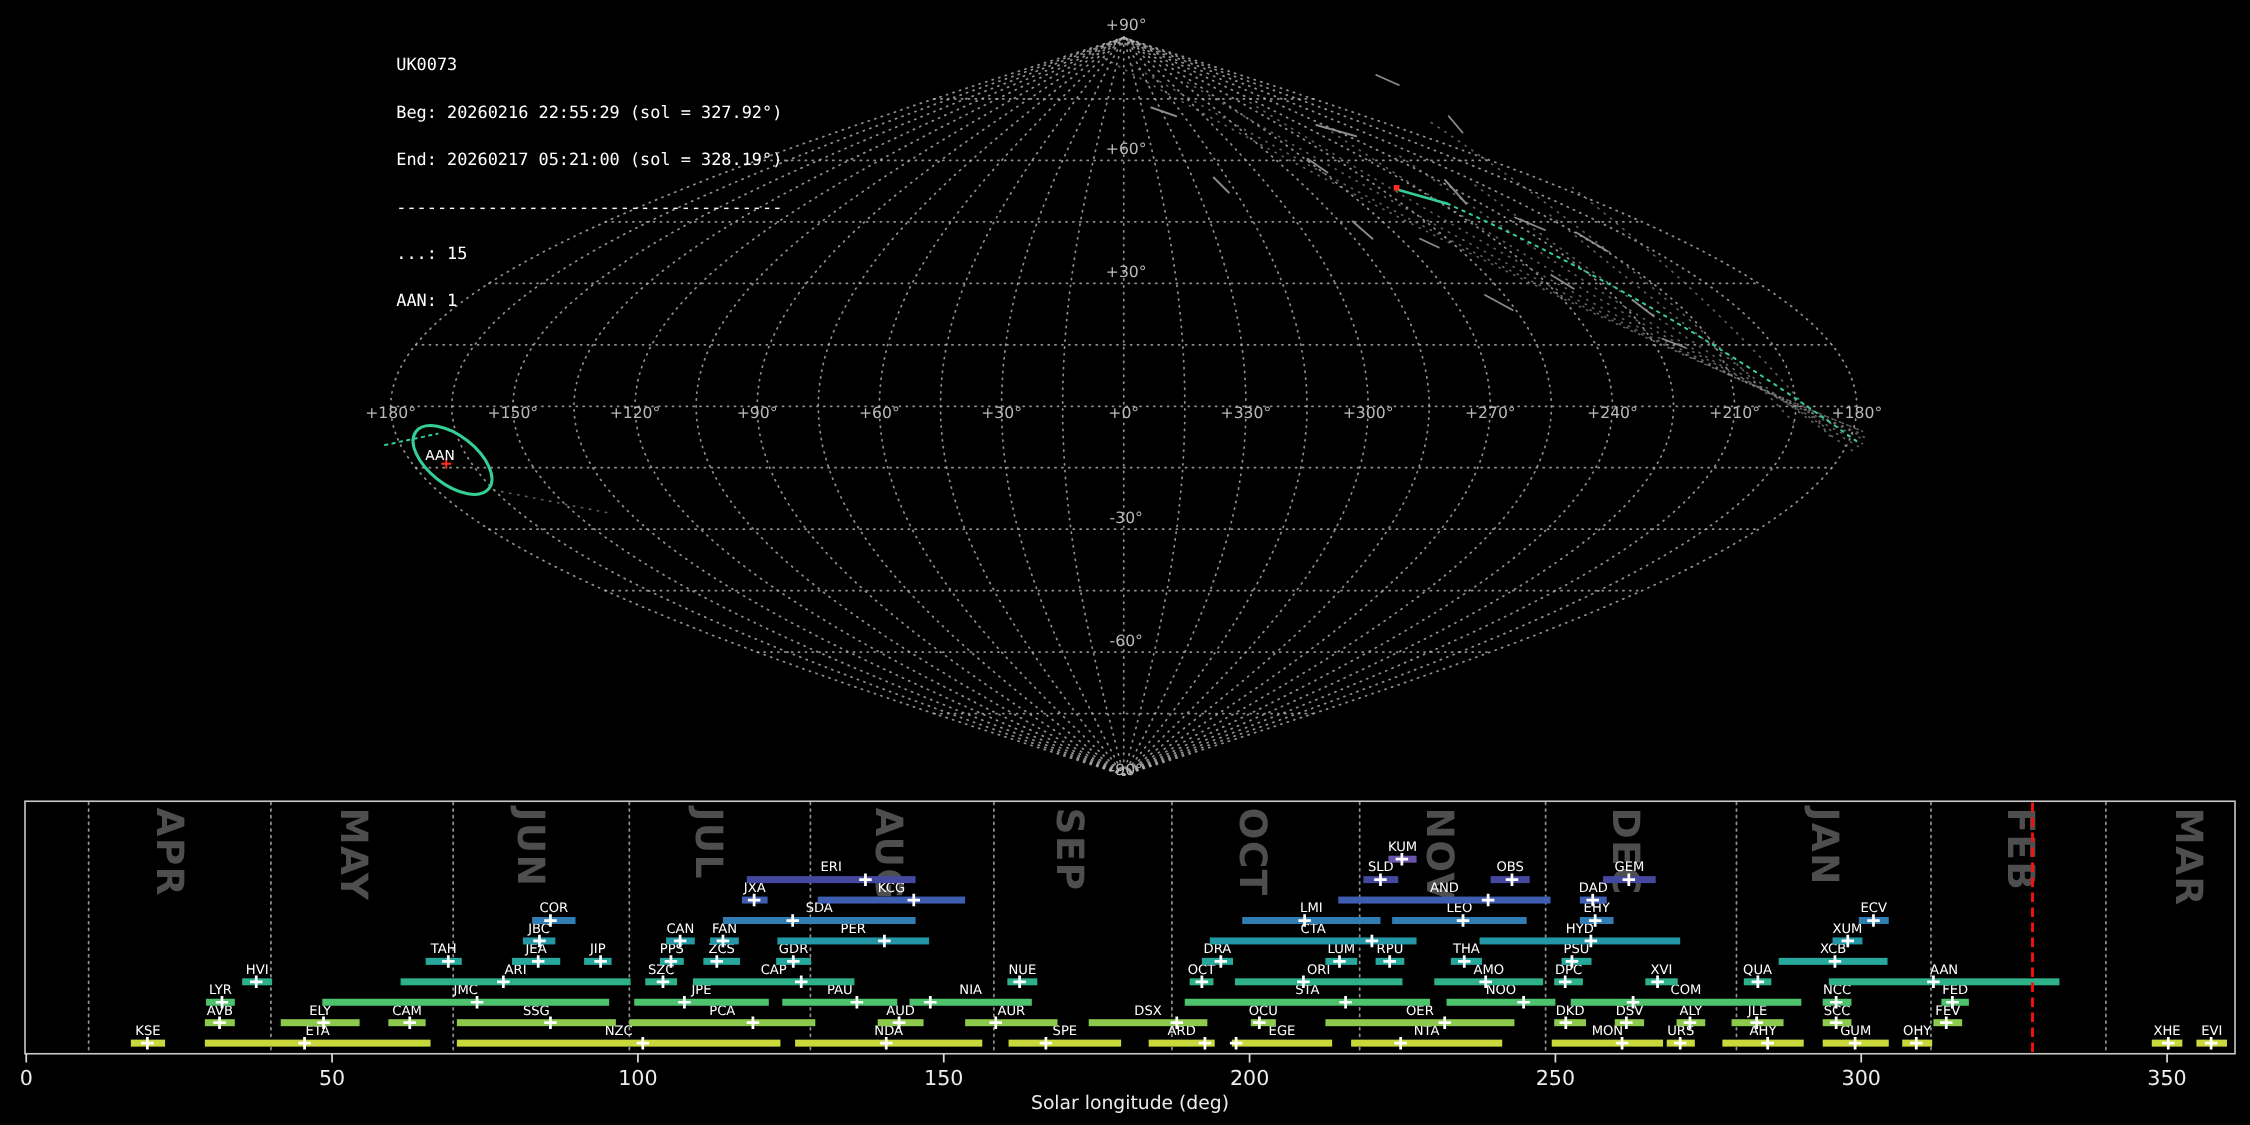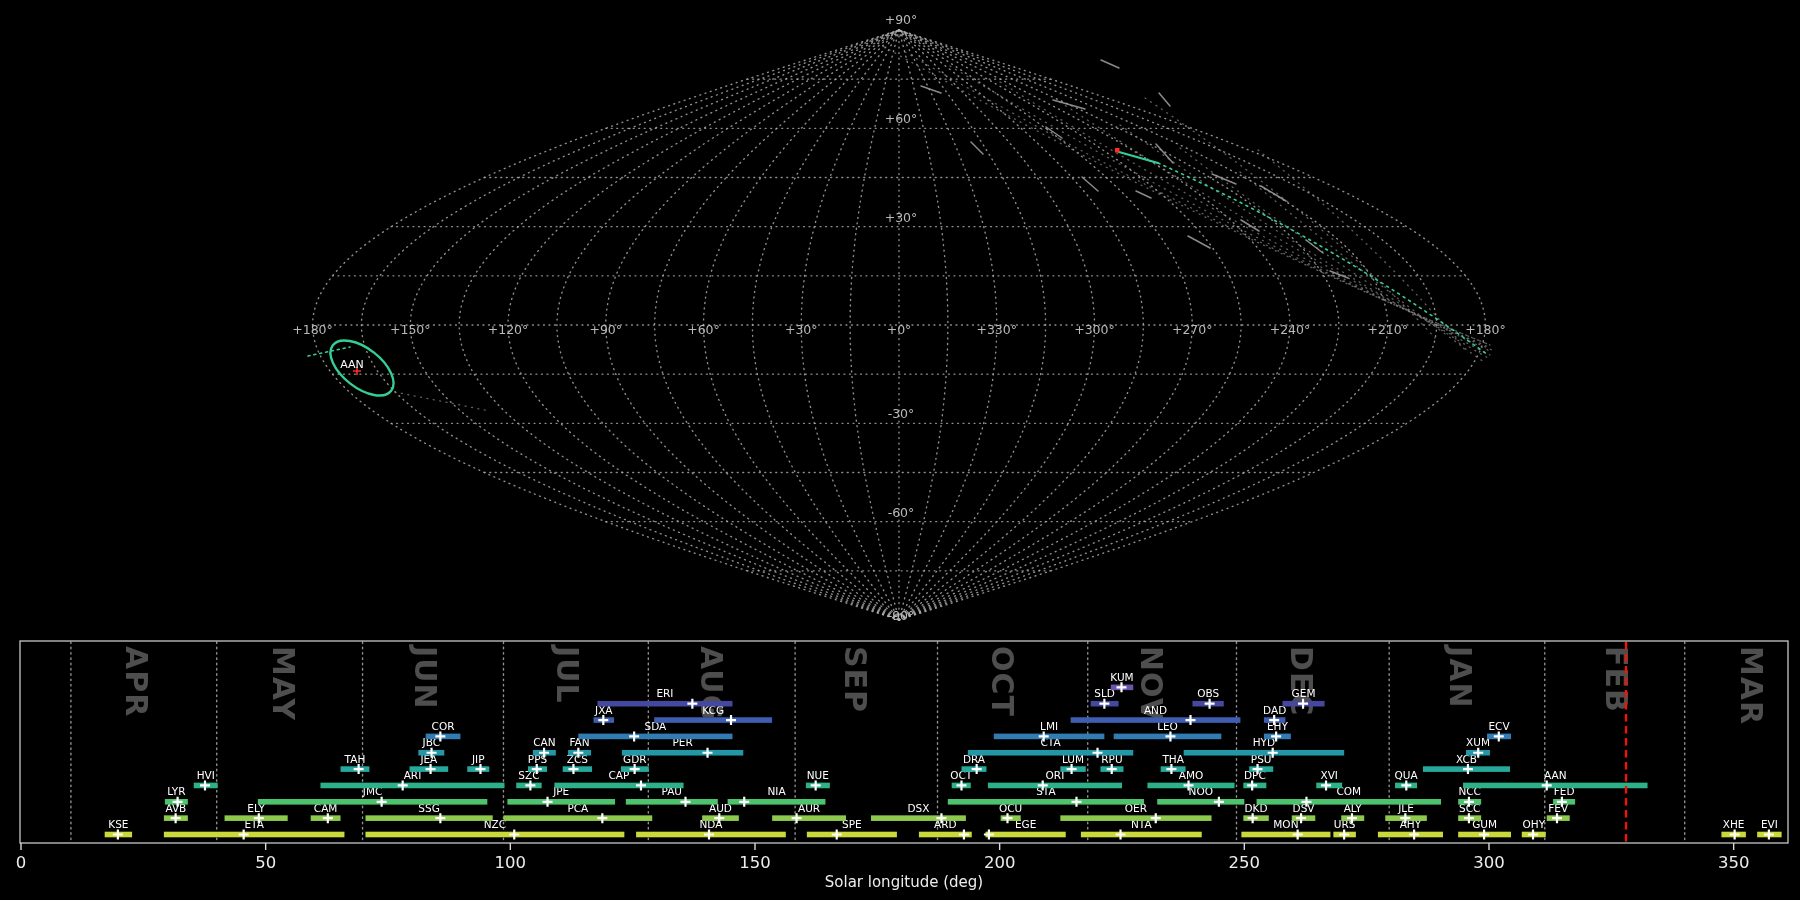--- a/index.html
+++ b/index.html
@@ -8,20 +8,28 @@
   .session-info{position:absolute;left:317px;top:21px;color:#fff;
                 font-family:"DejaVu Sans Mono",monospace;font-size:13.5px;line-height:12.6px;
                 white-space:pre;z-index:5;}
   svg.plot{position:absolute;left:0;top:0;}
   text{font-family:"DejaVu Sans",sans-serif;}
 </style>
 </head>
 <body>
 
 <div class="stage">
+  <div class="session-info">
+    <div>UK0073</div>
+    <div>Beg: 20260216 22:55:29 (sol = 327.92°)</div>
+    <div>End: 20260217 05:21:00 (sol = 328.19°)</div>
+    <div>--------------------------------------</div>
+    <div>...: 15</div>
+    <div>AAN: 1</div>
+  </div>
   <svg class="plot" id="plot" width="1800" height="900" viewBox="0 0 1800 900">
       <g>
         <g>
           <line x1="747.2041829616422" y1="570.835" x2="1050.7958170383579" y2="570.835" fill="none" stroke="#b2b2b2" stroke-width="1.4" stroke-dasharray="0.9 4.6" stroke-linecap="round" opacity="0.8"></line>
           <line x1="605.7529999999999" y1="521.668" x2="1192.247" y2="521.668" fill="none" stroke="#b2b2b2" stroke-width="1.4" stroke-dasharray="0.9 4.6" stroke-linecap="round" opacity="0.8"></line>
           <line x1="484.2861154747769" y1="472.501" x2="1313.713884525223" y2="472.501" fill="none" stroke="#b2b2b2" stroke-width="1.4" stroke-dasharray="0.9 4.6" stroke-linecap="round" opacity="0.8"></line>
           <line x1="391.0812968328494" y1="423.334" x2="1406.9187031671506" y2="423.334" fill="none" stroke="#b2b2b2" stroke-width="1.4" stroke-dasharray="0.9 4.6" stroke-linecap="round" opacity="0.8"></line>
           <line x1="332.49029843641915" y1="374.16700000000003" x2="1465.5097015635808" y2="374.16700000000003" fill="none" stroke="#b2b2b2" stroke-width="1.4" stroke-dasharray="0.9 4.6" stroke-linecap="round" opacity="0.8"></line>
           <line x1="312.506" y1="325" x2="1485.4940000000001" y2="325" fill="none" stroke="#b2b2b2" stroke-width="1.4" stroke-dasharray="0.9 4.6" stroke-linecap="round" opacity="0.8"></line>
           <line x1="332.49029843641915" y1="275.83299999999997" x2="1465.5097015635808" y2="275.83299999999997" fill="none" stroke="#b2b2b2" stroke-width="1.4" stroke-dasharray="0.9 4.6" stroke-linecap="round" opacity="0.8"></line>

